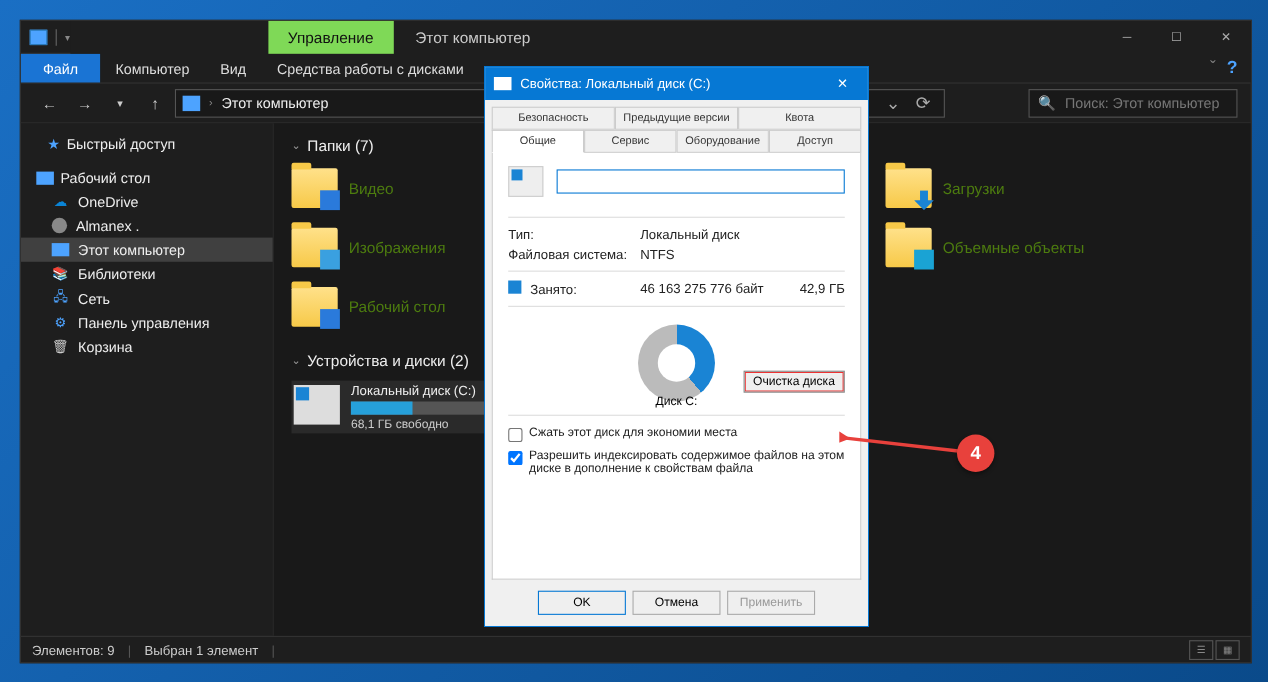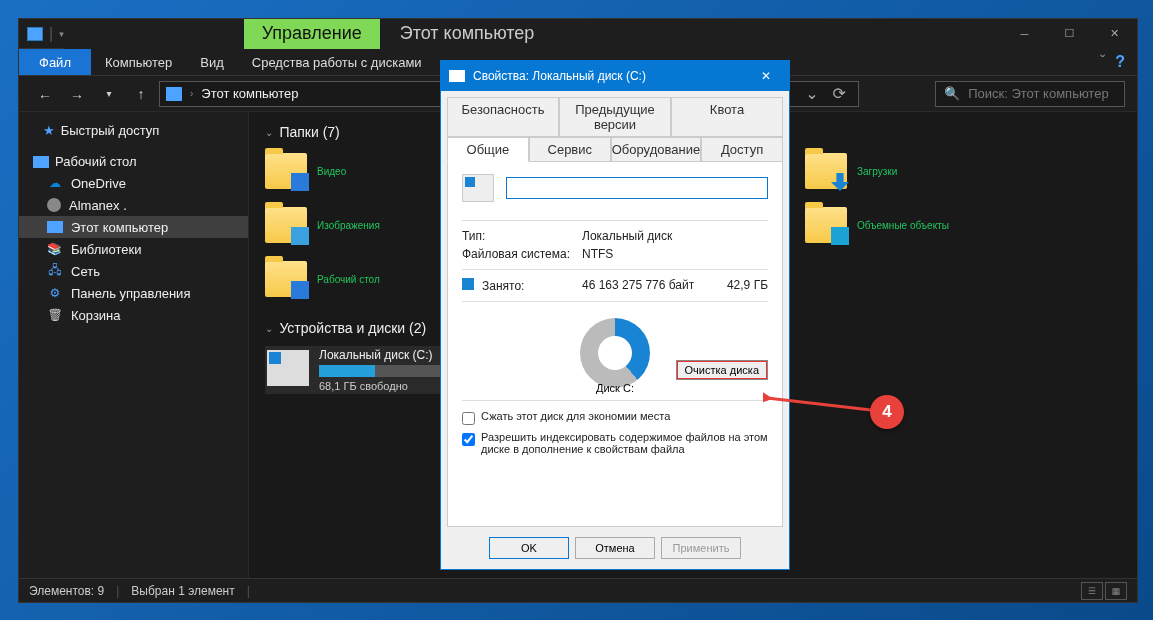--- a/index.html
+++ b/index.html
@@ -4,21 +4,21 @@
 <style>
 * { margin: 0; padding: 0; box-sizing: border-box; font-family: 'Segoe UI', Tahoma, sans-serif; }
 body { background: linear-gradient(135deg, #1a6fc4 0%, #0a4a8a 100%); width: 1153px; height: 620px; overflow: hidden; position: relative; }
 .explorer { position: absolute; top: 18px; left: 18px; width: 1120px; height: 585px; background: #1e1e1e; border: 1px solid #333; display: flex; flex-direction: column; }
 .titlebar { height: 30px; background: #1e1e1e; display: flex; align-items: center; border-bottom: 1px solid #333; }
 .titlebar-left { display: flex; align-items: center; gap: 6px; padding-left: 8px; }
 .titlebar-left .pc-icon { width: 16px; height: 14px; background: #4da3ff; border: 1px solid #2a7abb; position: relative; }
 .titlebar-left .sep { color: #555; }
 .titlebar-left .chev { color: #888; font-size: 9px; }
 .ribbon-tabs-row { height: 30px; display: flex; align-items: stretch; background: #1e1e1e; }
-.ribbon-tab { padding: 0 18px; display: flex; align-items: center; color: #ccc; font-size: 18px; }
+.ribbon-tab { padding: 0 18px; display: flex; align-items: center; color: #ccc; font-size: 14px; }
 .ribbon-tab.manage { background: #7fd957; color: #111; }
 .ribbon-tab.title { color: #ccc; padding-left: 20px; }
 .window-controls { margin-left: auto; display: flex; }
 .win-btn { width: 45px; height: 30px; display: flex; align-items: center; justify-content: center; color: #aaa; font-size: 11px; }
 .menubar { height: 27px; background: #1e1e1e; display: flex; align-items: stretch; border-bottom: 1px solid #333; position: relative; }
 .menu-item { padding: 0 14px; display: flex; align-items: center; color: #ddd; font-size: 13px; }
 .menu-item.file { background: #1a74d4; color: #fff; padding: 0 20px; }
 .menu-help { margin-left: auto; display: flex; align-items: center; padding-right: 12px; gap: 10px; color: #888; }
 .menu-help .q { color: #4da3ff; font-weight: bold; }
 .navbar { height: 36px; display: flex; align-items: center; gap: 4px; padding: 0 12px; border-bottom: 1px solid #2a2a2a; }
@@ -45,21 +45,21 @@
 .sicon.cp { color:#4da3ff; }
 .sicon.bin { color:#ccc; }
 .content { flex: 1; background: #191919; padding: 8px 16px; overflow: hidden; position: relative; }
 .section-head { display: flex; align-items: center; gap: 6px; color: #eee; font-size: 14px; margin: 4px 0 10px; }
 .section-head .chev { font-size: 10px; color: #999; }
 .folder-grid { display: flex; flex-wrap: wrap; gap: 12px 60px; margin-bottom: 20px; }
 .folder-item { display: flex; align-items: center; gap: 10px; width: 200px; height: 42px; }
 .folder-icon { width: 42px; height: 36px; background: linear-gradient(#ffe18a, #f7c948); border-radius: 2px; position: relative; }
 .folder-icon::before { content:''; position:absolute; top:-5px; left:0; width:18px; height:6px; background:#f7c948; border-radius:2px 2px 0 0; }
 .folder-icon .badge { position:absolute; bottom:-2px; right:-2px; width:18px; height:18px; }
-.folder-label { color: #22c55e; font-size: 10px; }
+.folder-label { color: #4d7c0f; font-size: 14px; }
 .folder-icon.dl .badge { background: #1a84d4; clip-path: polygon(30% 0,70% 0,70% 50%,100% 50%,50% 100%,0 50%,30% 50%); }
 .folder-icon.obj .badge { background: #1aa3d4; }
 .drive-item { display: flex; align-items: flex-start; gap: 10px; width: 240px; background: #2a2a2a; padding: 2px; justify-content: flex-end; }
 .drive-icon { width: 42px; height: 36px; background: #ddd; position: relative; margin-top:2px; }
 .drive-icon::before { content:''; position:absolute; top:2px; left:2px; width:12px; height:12px; background:#1a84d4; }
 .drive-info { flex:1; }
 .drive-label { color:#eee; font-size:12px; white-space: nowrap; }
 .drive-bar { width: 140px; height: 12px; background: #555; margin: 3px 0; position: relative; }
 .drive-bar-fill { height:100%; background:#26a0da; width: 40%; }
 .drive-free { color:#ccc; font-size:11px; }
@@ -68,21 +68,21 @@
 .statusbar .view-icons { margin-left: auto; display: flex; gap: 2px; }
 .statusbar .view-icons div { width: 22px; height: 18px; border: 1px solid #555; display:flex; align-items:center; justify-content:center; font-size:9px; color:#888; }
 
 
 .props { position: absolute; top: 60px; left: 440px; width: 350px; height: 510px; background: #fff; border: 1px solid #0678d4; display: flex; flex-direction: column; font-size: 12px; }
 .props-title { height: 30px; background: #0678d4; color: #fff; display: flex; align-items: center; padding: 0 8px; gap: 8px; }
 .props-title .drv-icon { width:16px; height:12px; background:#fff; }
 .props-close { margin-left:auto; width:30px; height:30px; display:flex; align-items:center; justify-content:center; cursor:pointer; }
 .props-body { flex:1; padding: 6px; background: #f0f0f0; display:flex; flex-direction:column; }
 .tabrow { display:flex; }
-.tab { flex:1; padding: 4px 0; text-align:center; background:#f0f0f0; border:1px solid #ccc; font-size:13px; color:#333; }
+.tab { flex:1; padding: 4px 0; text-align:center; background:#f0f0f0; border:1px solid #ccc; font-size:10px; color:#333; }
 .tab.active { background:#fff; border-bottom:1px solid #fff; }
 .tabpane { flex:1; background:#fff; border:1px solid #ccc; border-top:none; padding: 12px 14px; display:flex; flex-direction:column; }
 .name-row { display:flex; align-items:center; gap:12px; margin-bottom: 12px; }
 .name-row .drv-icon2 { width:32px; height:28px; background:#eee; border:1px solid #ccc; position:relative; }
 .name-row .drv-icon2::before { content:''; position:absolute; top:2px; left:2px; width:10px; height:10px; background:#1a84d4; }
 .name-input { flex:1; height:22px; border:1px solid #0678d4; padding:0 4px; }
 .hr { border:none; border-top:1px solid #ddd; margin: 6px 0; }
 .kv { display:flex; padding: 2px 0; color:#222; }
 .kv .k { width: 120px; }
 .kv .v { flex:1; }

